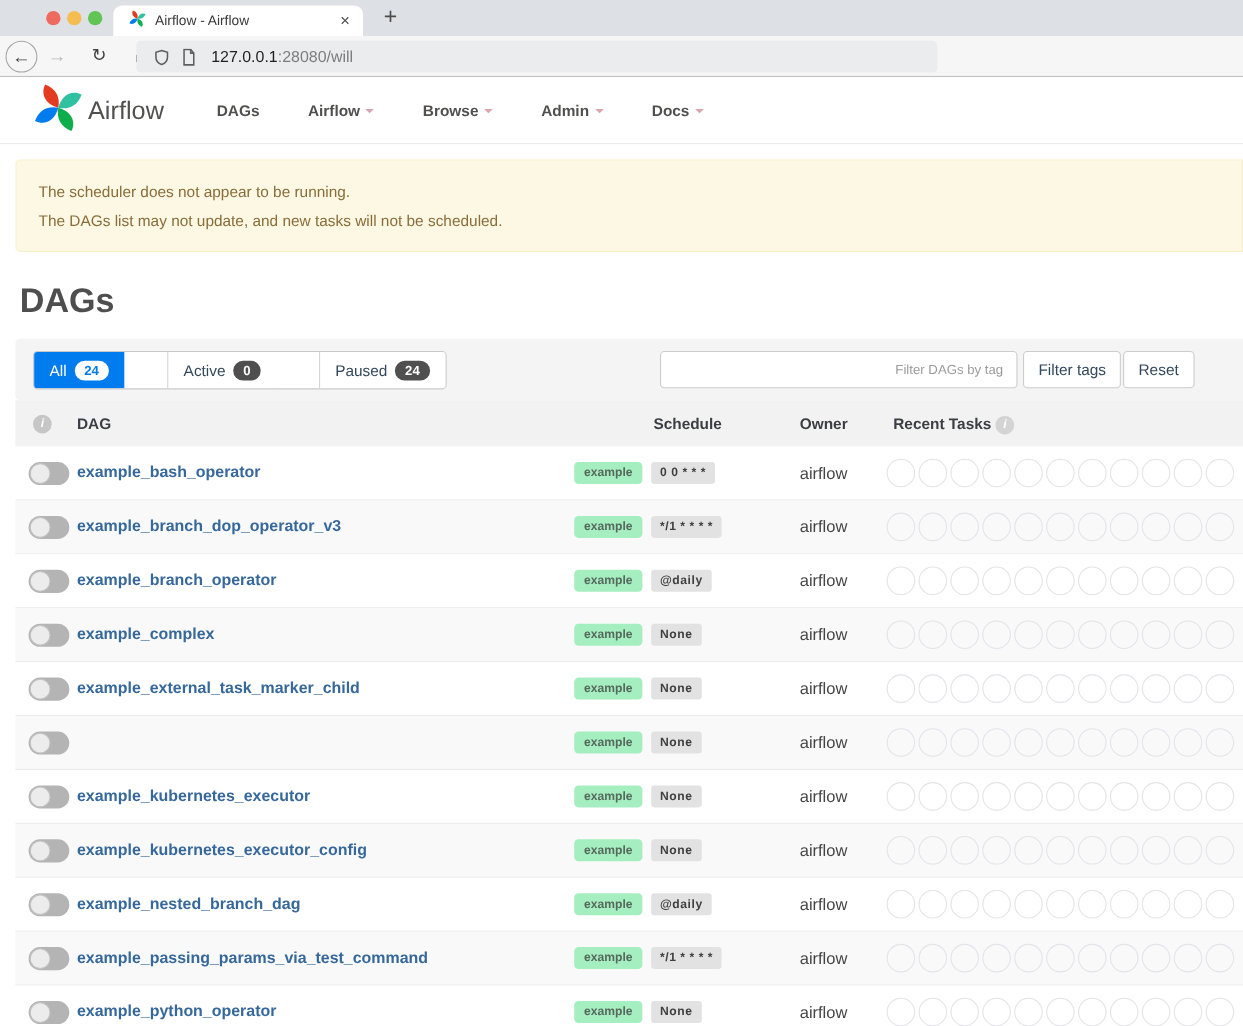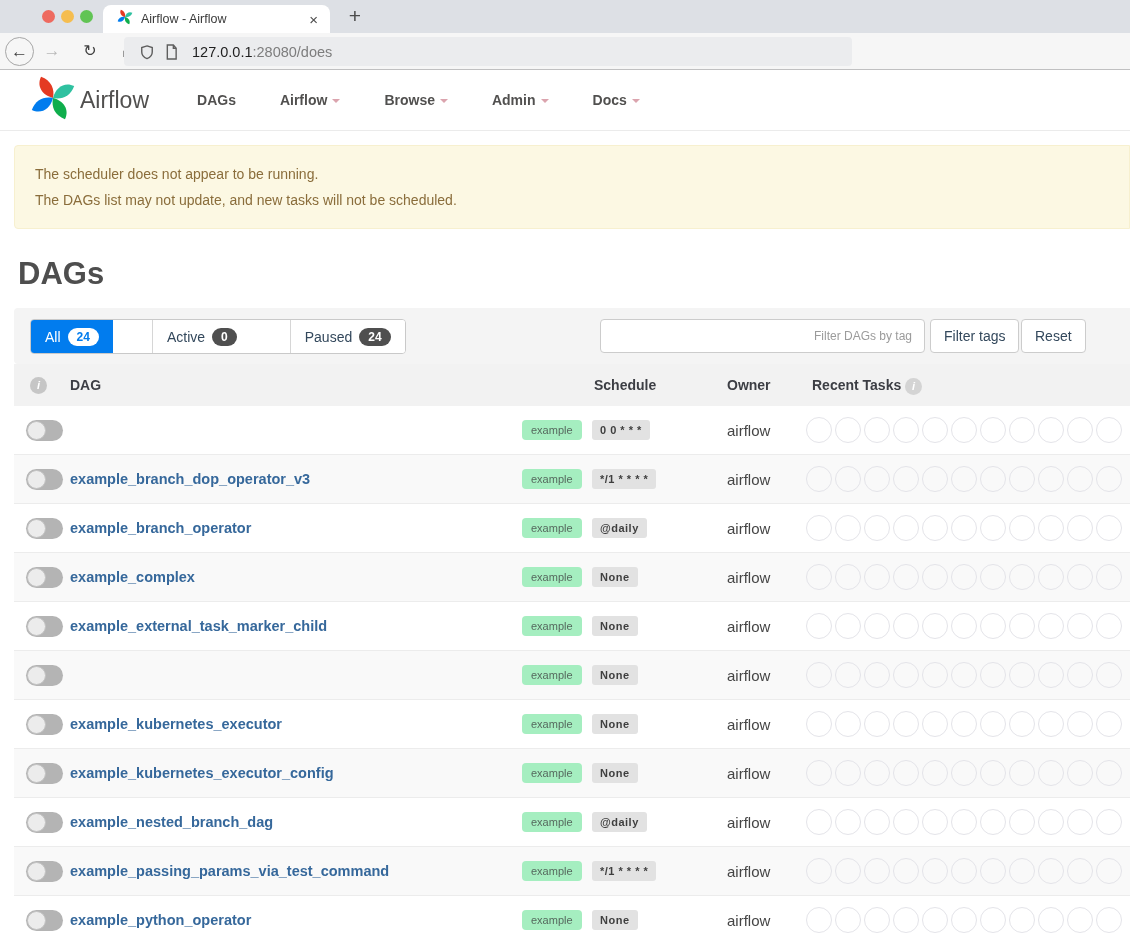--- a/index.html
+++ b/index.html
@@ -84,21 +84,21 @@
   .info-icon.lighter { background:#d4d4d4; }
   .trow { position:relative; height:49px; border-bottom:1px solid #ececec; background:#fff; }
   .trow:nth-child(even) { background:#f9f9f9; }
   .toggle { position:absolute; left:12px; top:14px; width:37px; height:21px; border-radius:11px;
     background:#b4b4b4; }
   .knob { position:absolute; left:1px; top:1px; width:19px; height:19px; border-radius:50%;
     background:#ececec; border:1px solid #c2c2c2; }
   .dag-link { position:absolute; left:56px; top:0; line-height:49px; font-size:14.5px;
     font-weight:bold; color:#36689b; text-decoration:none; }
   .tag-badge { position:absolute; left:508px; top:14px; background:#a5eec0; color:#56695e;
-    font-size:11px; font-weight:normal; padding:4px 9px; border-radius:4px; }
+    font-size:11px; font-weight:bold; padding:4px 9px; border-radius:4px; }
   .sched-badge { position:absolute; left:578px; top:14px; background:#e2e2e2; color:#3f3f3f;
     font-size:11px; font-weight:bold; padding:4px 8px; border-radius:3px; letter-spacing:0.5px; }
   .owner { position:absolute; left:713px; top:0; line-height:49px; font-size:15px; color:#454545; }
   .slots { position:absolute; left:792px; top:11px; display:flex; gap:3px; }
   .task-circle { width:26px; height:26px; border-radius:50%; border:1.5px solid #e4e4e9;
     background:transparent; }
 </style>
 </head>
 <body>
 
@@ -137,21 +137,21 @@
   <div class="navbtn reloadbtn">↻</div>
   <div class="navbtn homebtn">⌂</div>
   <div class="urlfield">
     <svg width="14" height="16" viewBox="0 0 16 17">
       <path d="M8,1.5 L14,3.5 V8.5 C14,12.3 11.2,14.9 8,16 C4.8,14.9 2,12.3 2,8.5 V3.5 Z" fill="none" stroke="#5e5e5e" stroke-width="1.6"></path>
     </svg>
     <svg width="13" height="16" viewBox="0 0 14 17">
       <path d="M2.5,1 H9 L12,4.5 V16 H2.5 Z" fill="none" stroke="#5e5e5e" stroke-width="1.5"></path>
       <path d="M9,1 V4.5 H12" fill="none" stroke="#5e5e5e" stroke-width="1.5"></path>
     </svg>
-    <span class="url-text"><span class="url-host">127.0.0.1</span><span class="url-rest">:28080/does</span></span>
+    <span class="url-text"><span class="url-host">127.0.0.1</span><span class="url-rest">:28080/will</span></span>
   </div>
 </div>
 
 <div class="navbar">
   <div class="brand">
     <span>
       <svg width="46" height="46" viewBox="0 0 100 100">
           <use href="#pinwheel"></use>
         </svg>
     </span>
@@ -217,20 +217,21 @@
     <span class="th" style="left:713px">Owner</span>
     <span class="th" style="left:798px"><span>Recent Tasks</span>
       <span class="info-icon lighter">i</span>
     </span>
   </div>
   <div id="dag-table-body">
   <div class="trow">
     <span class="toggle">
           <span class="knob"></span>
         </span>
+    <a class="dag-link" href="#">example_bash_operator</a>
     <span class="tag-badge">example</span>
     <span class="sched-badge">0 0 * * *</span>
     <span class="owner">airflow</span>
     <span class="slots">
           <span class="task-circle"></span>
           <span class="task-circle"></span>
           <span class="task-circle"></span>
           <span class="task-circle"></span>
           <span class="task-circle"></span>
           <span class="task-circle"></span>

